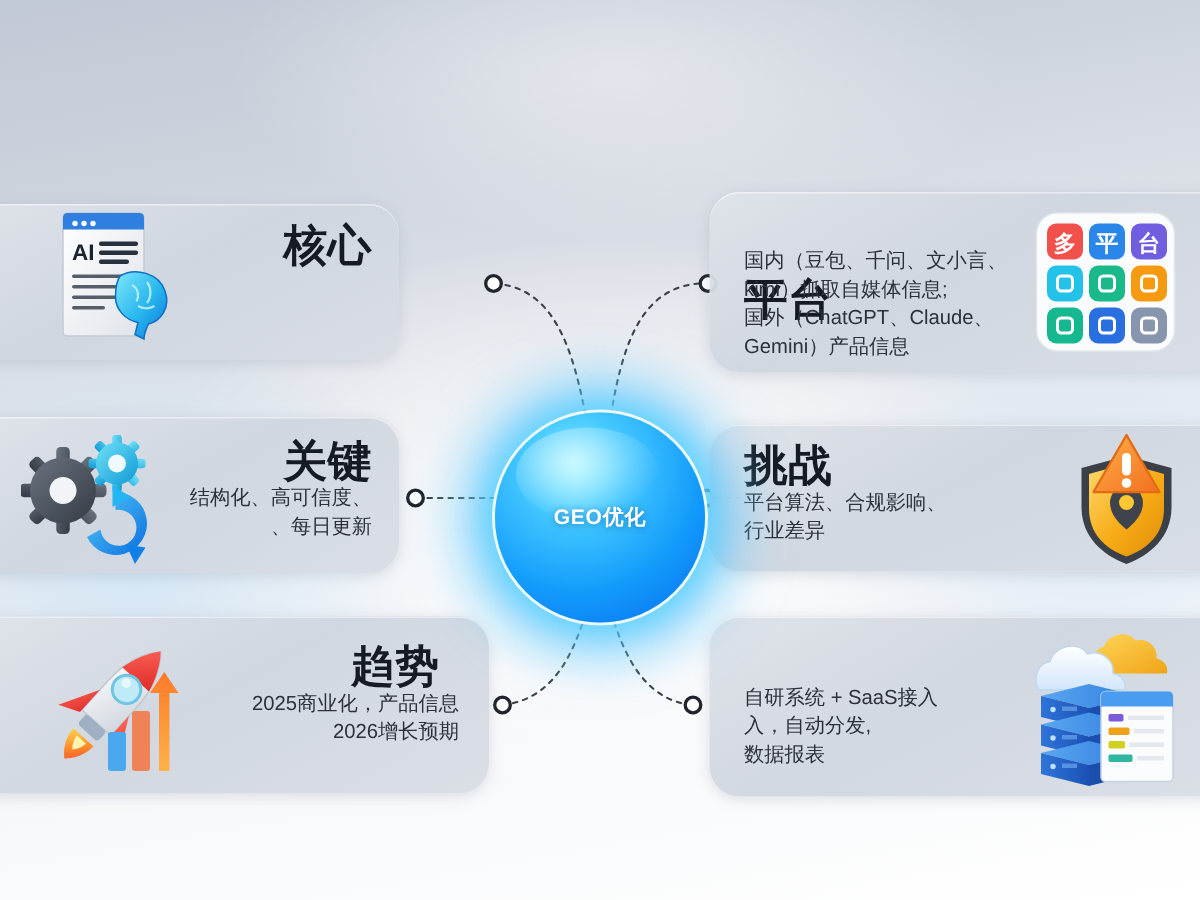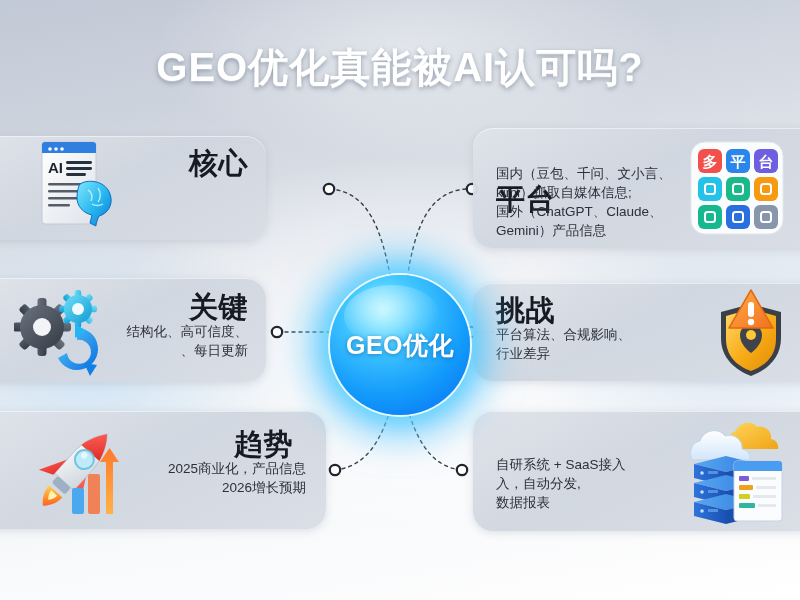--- a/index.html
+++ b/index.html
@@ -47,21 +47,21 @@
       radial-gradient(circle at 38% 26%, #8ef0ff 0%, #43c8ff 26%, #139bfb 62%, #0b7ef5 85%, #1468e8 100%);
     box-shadow:0 0 0 2px rgba(255,255,255,.85),0 0 18px 6px rgba(90,210,255,.75),0 0 46px 16px rgba(70,190,255,.42);
   }
   #orb-shine{
     position:absolute;left:14px;top:10px;width:96px;height:62px;border-radius:50%;
     background:radial-gradient(ellipse at 40% 35%, rgba(255,255,255,.55) 0%, rgba(255,255,255,0) 72%);
   }
   #orb-label{
     position:absolute;left:0;top:0;width:140px;height:140px;
     display:flex;align-items:center;justify-content:center;
-    color:#fff;font-size:25px;font-weight:bold;letter-spacing:.5px;
+    color:#fff;font-size:14px;font-weight:bold;letter-spacing:.5px;
     text-shadow:0 1px 4px rgba(10,70,140,.5);
   }
 
   
   .card{
     position:absolute;
     background:linear-gradient(152deg,rgba(223,227,234,.96) 0%,rgba(208,214,223,.95) 45%,rgba(216,221,229,.93) 100%);
     box-shadow:0 2px 9px rgba(120,132,150,.22), inset 0 1px 0 rgba(255,255,255,.5);
   }
   .card.left{border-radius:0 20px 20px 0;}
@@ -108,21 +108,20 @@
 </style>
 </head>
 <body>
 
 <div id="stage">
 
   <div class="bgwash wash-t"></div>
   <div class="bgwash wash-l"></div>
   <div class="bgwash wash-r"></div>
 
-  <div id="title">GEO优化真能被AI认可吗?</div>
 
   <svg id="links" viewBox="0 0 800 600">
     <g fill="none" stroke="#3a3f47" stroke-width="1.4" stroke-dasharray="3 4" stroke-linecap="round">
 
       <path d="M330,189 C368,192 382,228 392,286"></path>
 
       <path d="M278,332 L330,332"></path>
 
       <path d="M335,470 C372,466 384,430 392,404"></path>
 

